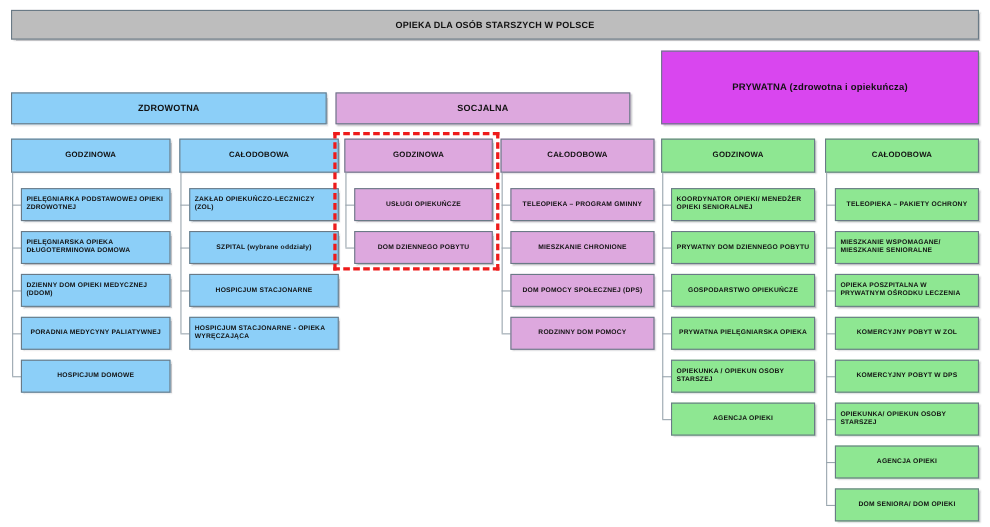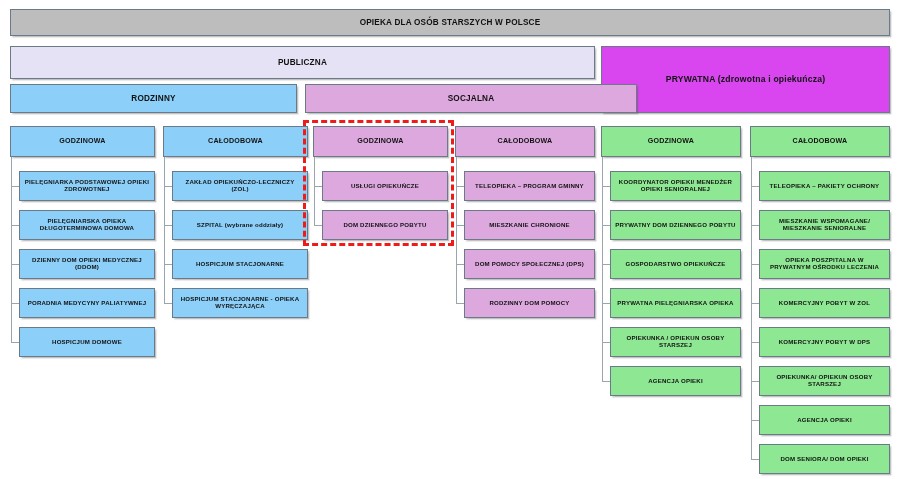--- a/index.html
+++ b/index.html
@@ -10,21 +10,21 @@
     overflow:hidden;
   }
   #chart{position:relative;width:900px;height:479px;}
 
   
   .box{
     position:absolute;
     box-sizing:border-box;
     border:1px solid #6a7a86;
     display:flex;align-items:center;justify-content:center;
-    text-align:center;
+    text-align:left;
     font-weight:bold;
     color:#111111;
     letter-spacing:.2px;
     line-height:1.12;
     padding:1px 4px;
     box-shadow:1.5px 1.5px 1.5px rgba(80,80,90,.35);
   }
 
   
   .root{background:#bdbdbd;font-size:8.2px;}
@@ -58,27 +58,26 @@
     background:transparent;
   }
 </style>
 </head>
 <body>
 
 <div id="chart">
 
   <div class="box root" style="left:10px;top:9px;width:880px;height:27px;">OPIEKA DLA OSÓB STARSZYCH W POLSCE</div>
 
-  <div class="box publiczna" style="left:10px;top:46px;width:585px;height:33px;">PUBLICZNA</div>
 
   <div class="box prywatna" style="left:601px;top:46px;width:289px;height:67px;">PRYWATNA (zdrowotna i opiekuńcza)</div>
 
-  <div class="box zdrowotna" style="left:10px;top:84px;width:287px;height:29px;">RODZINNY</div>
+  <div class="box zdrowotna" style="left:10px;top:84px;width:287px;height:29px;">ZDROWOTNA</div>
 
-  <div class="box socjalna" style="left:305px;top:84px;width:332px;height:29px;">SOCJALNA</div>
+  <div class="box socjalna" style="left:305px;top:84px;width:268px;height:29px;">SOCJALNA</div>
 
   <div id="columns-layer">
       <div class="box hdr blue" style="left: 10px; top: 126px; width: 145px; height: 31px;">GODZINOWA</div>
       <div class="spine" style="left: 11px; top: 157px; height: 185px;"></div>
       <div class="stub" style="left: 11px; top: 186px; width: 9px;"></div>
       <div class="box card blue" style="left: 19px; top: 171px; width: 136px; height: 30px;">PIELĘGNIARKA PODSTAWOWEJ OPIEKI ZDROWOTNEJ</div>
       <div class="stub" style="left: 11px; top: 225px; width: 9px;"></div>
       <div class="box card blue" style="left: 19px; top: 210px; width: 136px; height: 30px;">PIELĘGNIARSKA OPIEKA DŁUGOTERMINOWA DOMOWA</div>
       <div class="stub" style="left: 11px; top: 264px; width: 9px;"></div>
       <div class="box card blue" style="left: 19px; top: 249px; width: 136px; height: 30px;">DZIENNY DOM OPIEKI MEDYCZNEJ (DDOM)</div>

